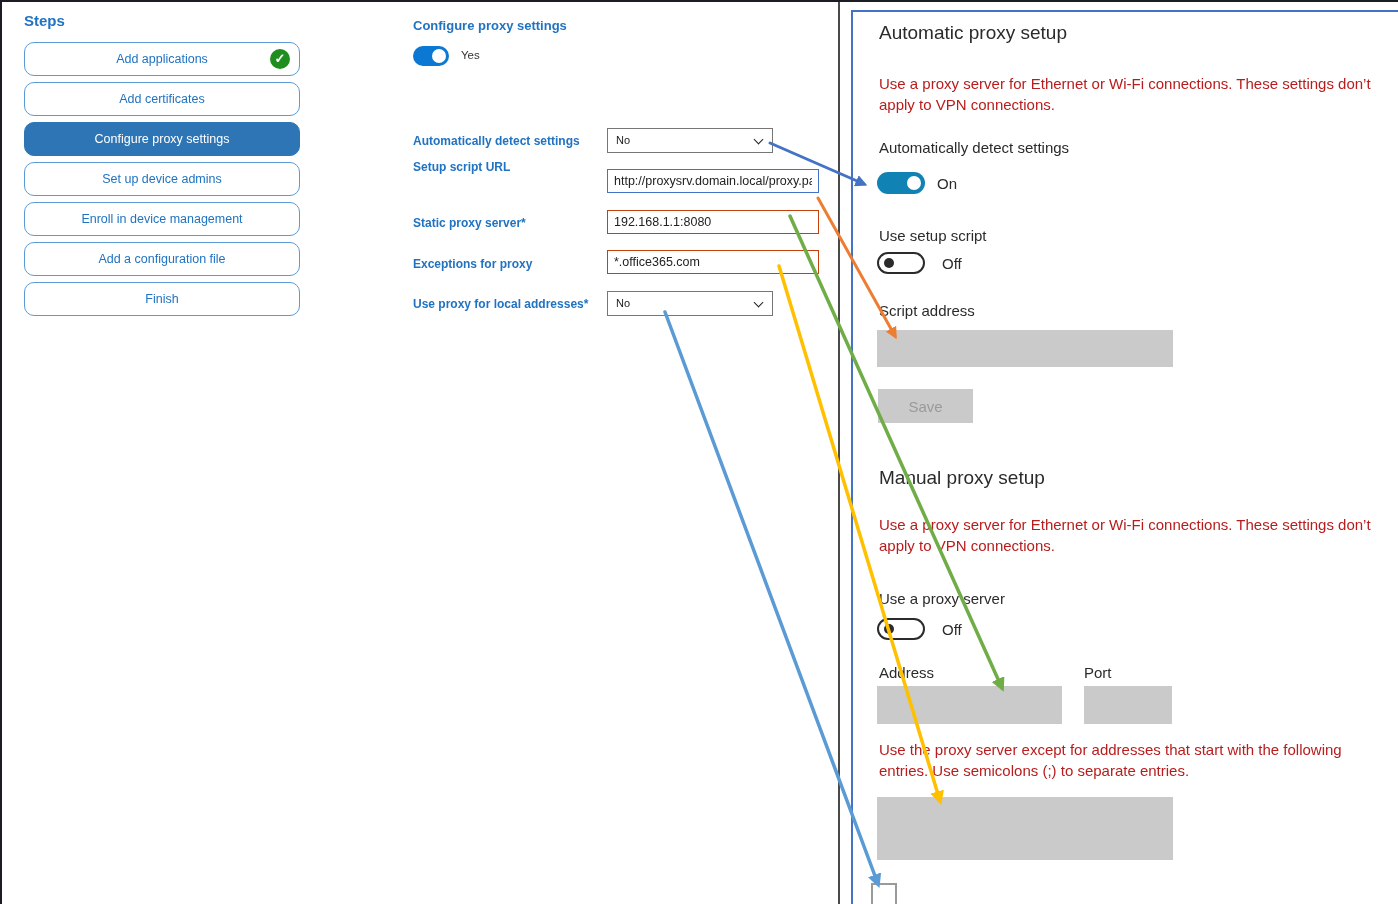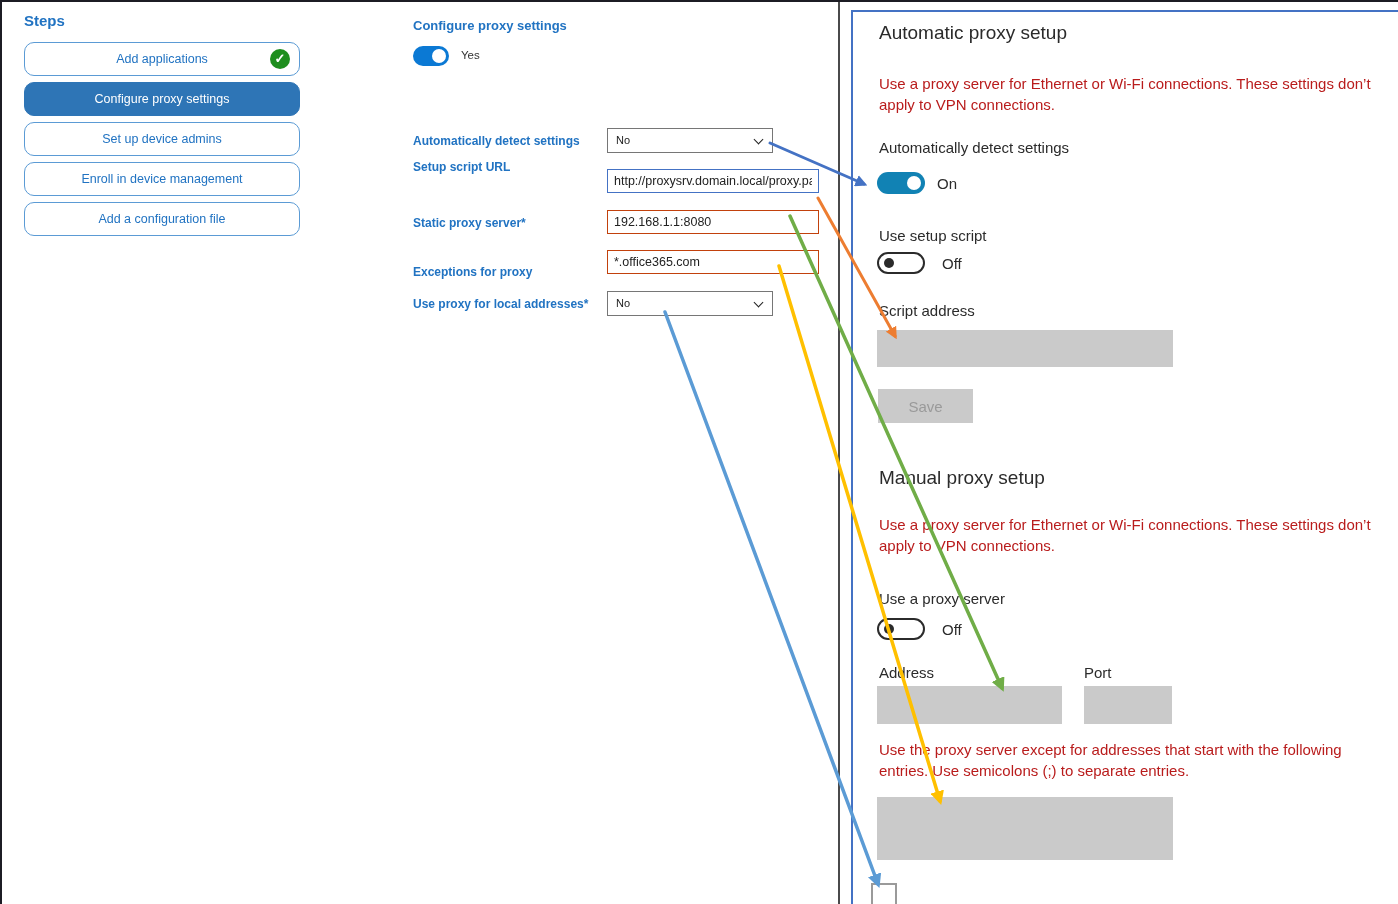--- a/index.html
+++ b/index.html
@@ -83,31 +83,37 @@
 <body>
 
 <div id="screen">
 
   <div class="steps-title">Steps</div>
   <div class="steps-list">
     <button class="step-btn">
       <span>Add applications</span>
       <span class="check-badge">✓</span>
     </button>
+    <button class="step-btn">
+      <span>Add certificates</span>
+    </button>
     <button class="step-btn selected">
       <span>Configure proxy settings</span>
     </button>
     <button class="step-btn">
       <span>Set up device admins</span>
     </button>
     <button class="step-btn">
       <span>Enroll in device management</span>
     </button>
     <button class="step-btn">
       <span>Add a configuration file</span>
+    </button>
+    <button class="step-btn">
+      <span>Finish</span>
     </button>
   </div>
 
   <div class="editor-title">Configure proxy settings</div>
   <div class="toggle-sm">
       <span class="knob"></span>
     </div>
   <div class="toggle-sm-label">Yes</div>
 
   <div class="fld-label" style="top:132px;">Automatically detect settings</div>
@@ -115,21 +121,21 @@
     <span>No</span>
     <span class="chev"></span>
   </div>
 
   <div class="fld-label" style="top:158px;text-align:right;">Setup script URL</div>
   <input class="fld-input focused" style="top: 167px;" value="http://proxysrv.domain.local/proxy.pa">
 
   <div class="fld-label" style="top:214px;">Static proxy server*</div>
   <input class="fld-input" style="top: 208px;" value="192.168.1.1:8080">
 
-  <div class="fld-label" style="top:255px;margin-top:8px;">Exceptions for proxy</div>
+  <div class="fld-label" style="top:255px;">Exceptions for proxy</div>
   <input class="fld-input" style="top: 248px;" value="*.office365.com">
 
   <div class="fld-label" style="top:295px;">Use proxy for local addresses*</div>
   <div class="fld-select" style="top:289px;">
     <span>No</span>
     <span class="chev"></span>
   </div>
 
   <div class="v-divider"></div>
 

